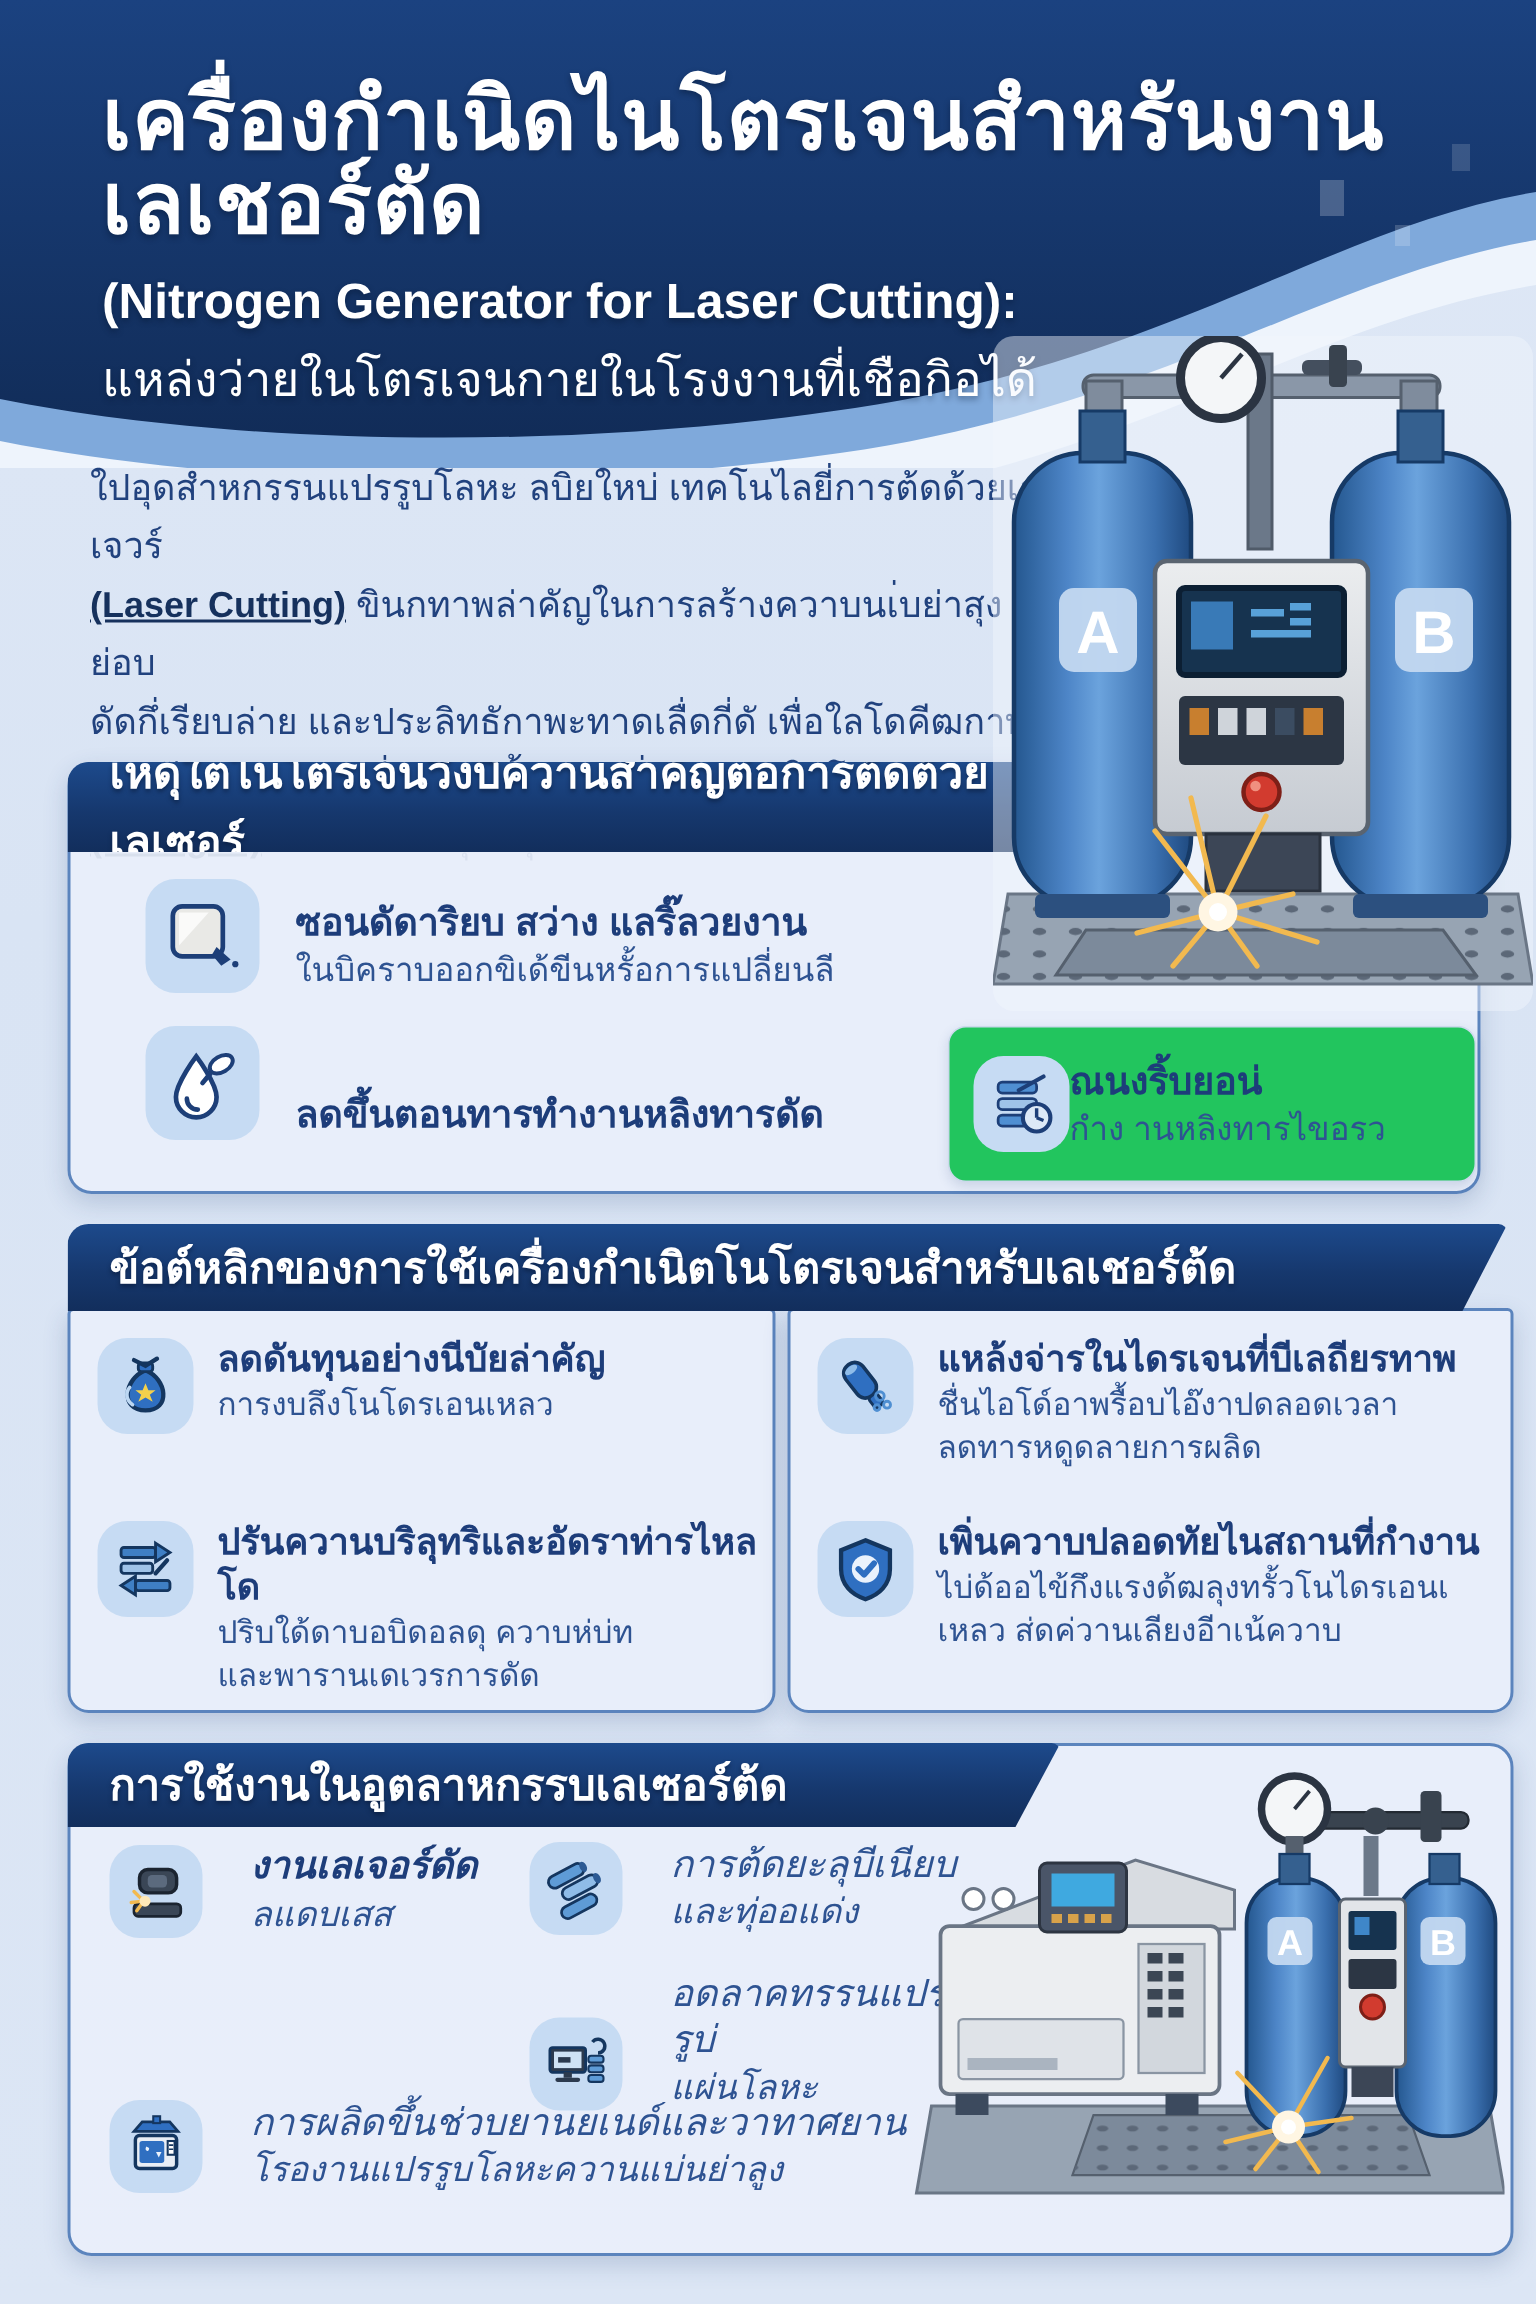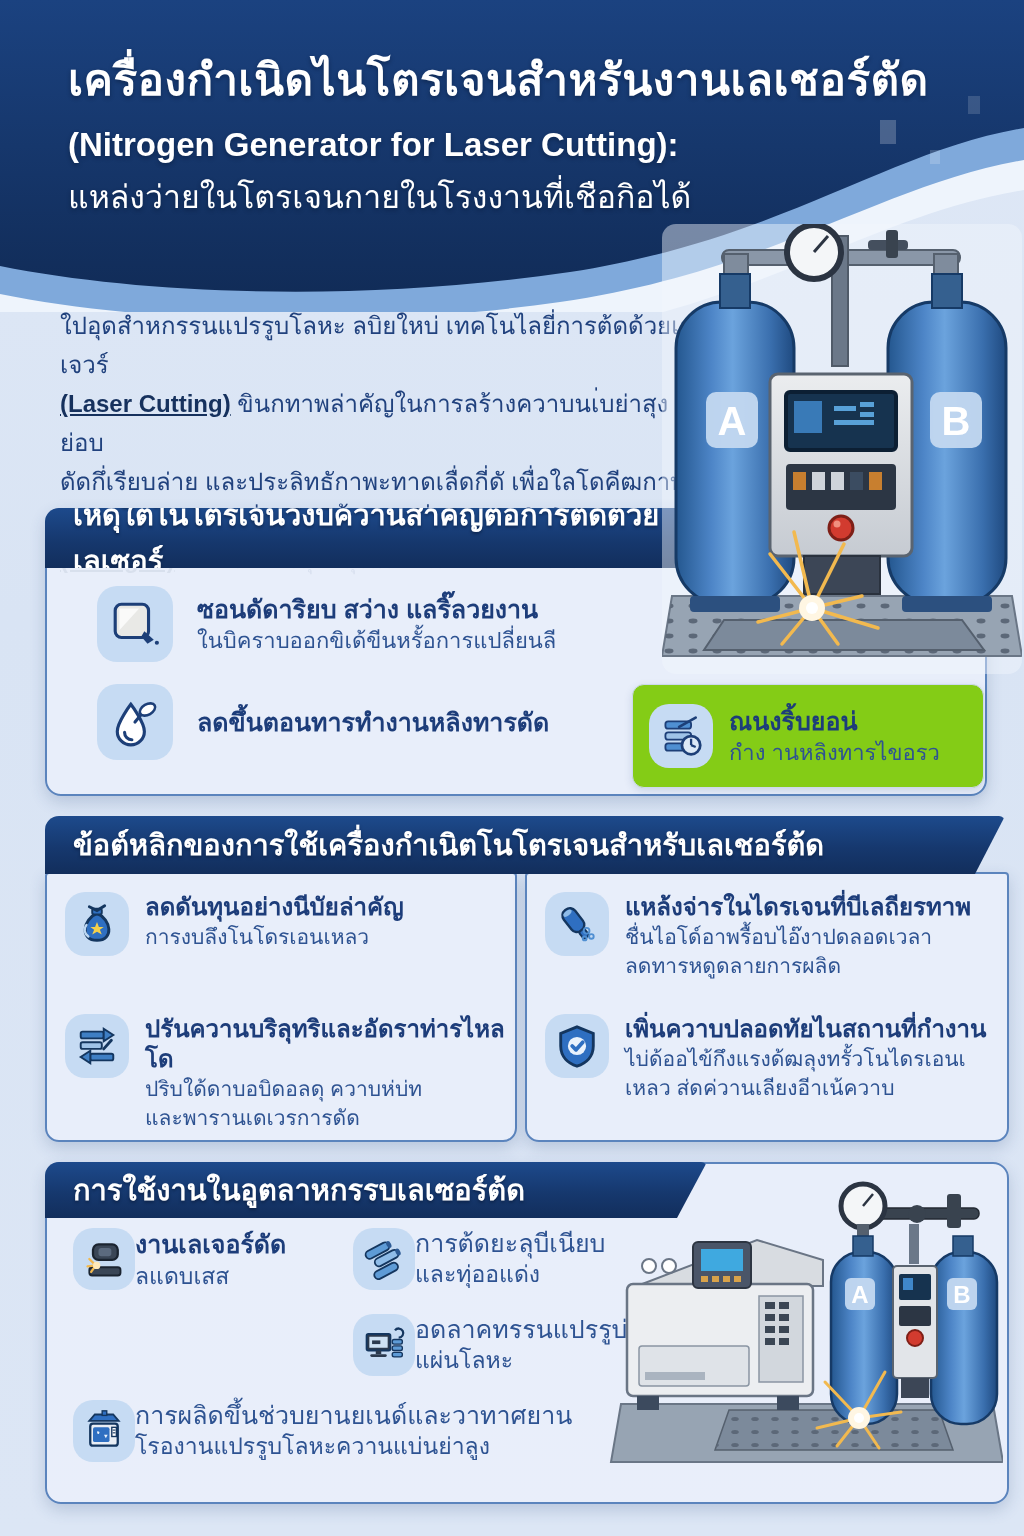--- a/index.html
+++ b/index.html
@@ -4,21 +4,21 @@
 <style>
   html,body{margin:0;padding:0;}
   body{font-family:"Liberation Sans","DejaVu Sans",sans-serif;}
   .page{position:relative;width:1024px;height:1536px;overflow:hidden;
         background:linear-gradient(180deg,#dfe8f6 0%,#d9e4f4 40%,#dce6f5 100%);}
   
   .hero{position:absolute;left:0;top:0;width:1024px;height:312px;}
   .hero svg{position:absolute;left:0;top:0;width:100%;height:100%;}
   .hero-text{position:absolute;left:68px;top:52px;width:900px;color:#ffffff;
              text-shadow:0 2px 4px rgba(5,20,45,.45);}
-  .hero-text h1{margin:0;font-size:44px;line-height:56px;font-weight:bold;letter-spacing:.5px;}
+  .hero-text h1{margin:0;font-size:57px;line-height:56px;font-weight:bold;letter-spacing:.5px;}
   .hero-text h2{margin:18px 0 0 0;font-size:33px;line-height:38px;font-weight:bold;}
   .hero-text h3{margin:14px 0 0 0;font-size:32px;line-height:38px;font-weight:normal;}
   
   .intro{position:absolute;left:60px;top:306px;width:648px;margin:0;
          font-size:24px;line-height:39px;color:#21427e;}
   .intro b{color:#16315d;text-decoration:underline;}
   
   .machine{position:absolute;z-index:6;}
   .machine-top{right:2px;top:224px;width:360px;height:450px;}
   .machine svg{width:100%;height:100%;display:block;}
@@ -36,46 +36,46 @@
   .tile{flex:0 0 auto;background:#c6dbf3;border-radius:20px;
         display:flex;align-items:center;justify-content:center;}
   .t74{width:76px;height:76px;}
   .t64{width:64px;height:64px;}
   .t62{width:62px;height:62px;}
   .itm-title{font-size:25px;font-weight:bold;color:#1d3d7a;line-height:33px;}
   .itm-desc{font-size:22px;color:#2e5392;line-height:30px;}
   
   .card1{left:45px;top:508px;width:938px;height:284px;z-index:2;}
   .band1{width:662px;}
-  .s1-row{position:absolute;display:flex;gap:24px;align-items:center;}
+  .s1-row{position:absolute;display:flex;gap:24px;align-items:flex-end;}
   .s1-row-0{left:50px;top:76px;width:520px;}
   .s1-row-1{left:50px;top:174px;width:520px;}
   .s1-side{position:absolute;left:585px;top:174px;width:352px;height:104px;
-           background:#84cc16;border:1px solid #ccd9ec;border-radius:12px;
+           background:#22c55e;border:1px solid #ccd9ec;border-radius:12px;
            box-shadow:0 3px 8px rgba(40,70,120,.15);
-           display:flex;gap:16px;align-items:center;padding-left:16px;box-sizing:border-box;}
+           display:flex;align-items:center;padding-left:16px;box-sizing:border-box;}
   
   .band2{position:absolute;left:45px;top:816px;width:960px;height:58px;z-index:3;
          background:linear-gradient(180deg,#1d4a8c 0%,#16386e 55%,#122e5c 100%);
          border-radius:14px 6px 0 0;
          clip-path:polygon(0 0,100% 0,calc(100% - 30px) 100%,0 100%);
          display:flex;align-items:center;padding-left:28px;box-sizing:border-box;
          color:#fff;font-size:29px;font-weight:bold;text-shadow:0 2px 3px rgba(5,20,45,.5);}
   .card2{top:872px;height:266px;border-radius:4px 4px 14px 14px;}
   .card2l{left:45px;width:468px;}
   .card2r{left:525px;width:480px;}
   .s2-item{position:absolute;display:flex;gap:16px;align-items:flex-start;}
   .s2-i0{left:18px;top:18px;right:10px;}
   .s2-i1{left:18px;top:140px;right:10px;}
   .s2-item .itm-title{font-size:24px;line-height:30px;}
   .s2-item .itm-desc{font-size:21px;line-height:29px;}
   
   .card3{left:45px;top:1162px;width:960px;height:338px;z-index:2;}
   .band3{width:662px;height:56px;}
-  .s3-item{position:absolute;display:flex;gap:0;align-items:flex-start;}
+  .s3-item{position:absolute;display:flex;gap:32px;align-items:flex-end;font-style:italic;}
   .s3-i0{left:26px;top:64px;width:280px;}
   .s3-i1{left:306px;top:64px;width:290px;}
   .s3-i2{left:26px;top:150px;width:280px;}
   .s3-i3{left:306px;top:150px;width:290px;}
   .s3-i4{left:26px;top:236px;width:570px;}
   .s3-item .l1b{font-size:25px;font-weight:bold;color:#1d3d7a;line-height:33px;}
   .s3-item .l1{font-size:25px;color:#2e5392;line-height:31px;}
   .s3-item .l2{font-size:23px;color:#2e5392;line-height:31px;}
   .machine-bottom{position:absolute;left:562px;top:2px;width:394px;height:314px;z-index:4;}
 </style>

